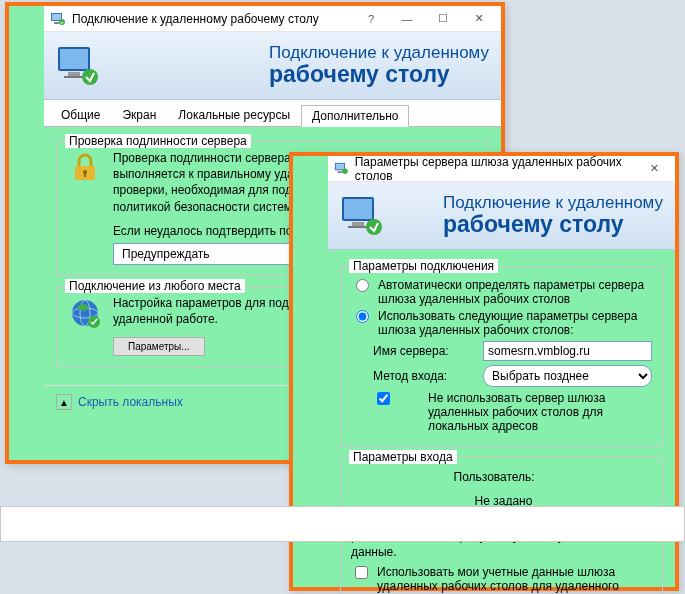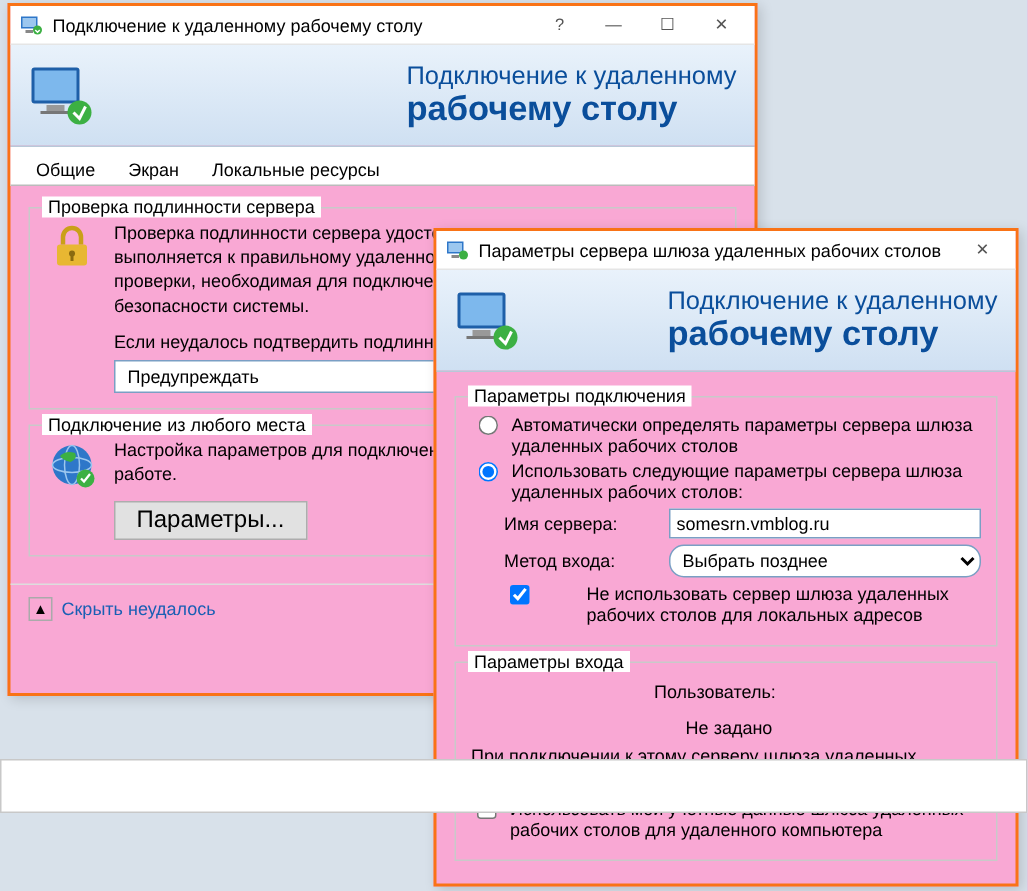--- a/index.html
+++ b/index.html
@@ -1,36 +1,36 @@
 <!DOCTYPE html>
 <html><head>
 <meta charset="utf-8">
 <style>
   * { box-sizing: border-box; font-family: "Segoe UI", Tahoma, sans-serif; }
   body { margin: 0; background: #d8e1ea; width: 685px; height: 594px; position: relative; overflow: hidden; }
-  .window { position: absolute; background: #f9a8d4; border: 2px solid #f97316; box-shadow: 2px 2px 8px rgba(0,0,0,.15); }
+  .window { position: absolute; background: #86efac; border: 4px solid #f97316; box-shadow: 2px 2px 8px rgba(0,0,0,.15); padding-left: 35px; }
   .titlebar { height: 26px; background: #fff; display: flex; align-items: center; padding: 0 4px 0 6px; font-size: 12px; border-bottom: 1px solid #e5e5e5; }
   .titlebar .ticon { width: 16px; height: 14px; margin-right: 6px; display:flex; align-items:center; justify-content:center;}
   .titlebar .spacer { flex: 1; }
   .titlebar .wbtn { width: 36px; height: 22px; display:flex;align-items:center;justify-content:center; color:#555; font-size:11px;}
   .banner { background: linear-gradient(#e9f2fb, #cfe0f2); height: 68px; display:flex; align-items:center; padding: 0 12px; border-bottom:1px solid #b8c8d8;justify-content:space-between;}
   .banner .bicon { width:44px; height:44px; margin-right:10px; position:relative;}
   .banner .btxt1 { font-size: 17px; color:#0a4e9b; font-weight:400;}
   .banner .btxt2 { font-size: 23px; color:#0a4e9b; font-weight:700; margin-top:-2px;}
   .tabs { display:flex; background:#fff; padding: 4px 6px 0 6px; font-size:12px; border-bottom:1px solid #bbb;}
   .tab { padding: 3px 10px; border:1px solid transparent; border-bottom:none; cursor:default;}
   .tab.active { border-color:#bbb; background:#fff; position:relative; top:1px; border-bottom:1px solid #fff;}
   .panel { padding: 8px 12px; }
   .gbox { border:1px solid #c9c9c9; margin: 6px 0 10px 0; padding: 8px 10px 10px 10px; position:relative;}
   .gbox > .gtitle { position:absolute; top:-8px; left:8px; background:#fff; font-size:12px; padding:0 4px;}
   .row { display:flex; align-items:flex-start; font-size:12px; gap:10px;}
   .gicon { width:36px; height:36px; flex-shrink:0;}
   .txt { font-size:12px; line-height:1.35;}
   .input, select.input { border:1px solid #7a9fc4; padding:2px 4px; font-size:12px; width:100%; background:#fff;}
-  .btn { background:#e1e1e1; border:1px solid #adadad; padding:3px 14px; font-size:16px; min-width:70px;}
+  .btn { background:#e1e1e1; border:1px solid #adadad; padding:3px 14px; font-size:10px; min-width:70px;}
   .footer { border-top:1px solid #ddd; padding:8px 12px; display:flex; align-items:center;}
   .link { color:#1a5fb4; cursor:pointer; font-size:12px;}
   .radio, .check { display:flex; align-items:flex-start; gap:6px; font-size:12px; margin:3px 0;}
   .radio input, .check input { margin-top:1px;}
   .formrow { display:flex; align-items:center; gap:10px; margin:4px 0 4px 22px; font-size:12px;}
   .formrow .lbl { width:100px;}
   .monitor-svg { width:100%; height:100%; }
 </style>
 </head>
 <body>
@@ -67,20 +67,21 @@
     </div>
     <div>
       <div class="btxt1">Подключение к удаленному</div>
       <div class="btxt2">рабочему столу</div>
     </div>
   </div>
   <div class="tabs">
     <div class="tab">Общие</div>
     <div class="tab">Экран</div>
     <div class="tab">Локальные ресурсы</div>
+    <div class="tab active">Дополнительно</div>
   </div>
   <div class="panel">
     <div class="gbox">
       <div class="gtitle">Проверка подлинности сервера</div>
       <div class="row">
         <div class="gicon">
           <svg viewBox="0 0 36 36">
               <rect x="8" y="16" width="20" height="14" rx="2" fill="#e8b732"></rect>
               <path d="M12 16 V11 a6 6 0 0 1 12 0 V16" stroke="#caa018" stroke-width="3" fill="none"></path>
               <circle cx="18" cy="22" r="2" fill="#8a6a10"></circle>
@@ -111,21 +112,21 @@
         </div>
         <div style="flex:1;">
           <div class="txt">Настройка параметров для подключения через шлюз при удаленной работе.</div>
           <button class="btn" style="margin-top:10px;">Параметры...</button>
         </div>
       </div>
     </div>
   </div>
   <div class="footer">
     <span style="border:1px solid #aaa; width:16px;height:16px;display:inline-flex;align-items:center;justify-content:center;font-size:10px;margin-right:6px;">▲</span>
-    <span class="link">Скрыть неудалось</span>
+    <span class="link">Скрыть локальных</span>
   </div>
 </div>
 
 <div class="window" style="left:289px; top:152px; width:390px; height:439px;">
   <div class="titlebar">
     <span class="ticon">
       <svg viewBox="0 0 16 14">
           <rect x="1" y="1" width="11" height="8" fill="#2e77c9"></rect>
           <rect x="2" y="2" width="9" height="6" fill="#9cc7ef"></rect>
           <rect x="4" y="10" width="5" height="2" fill="#888"></rect>

